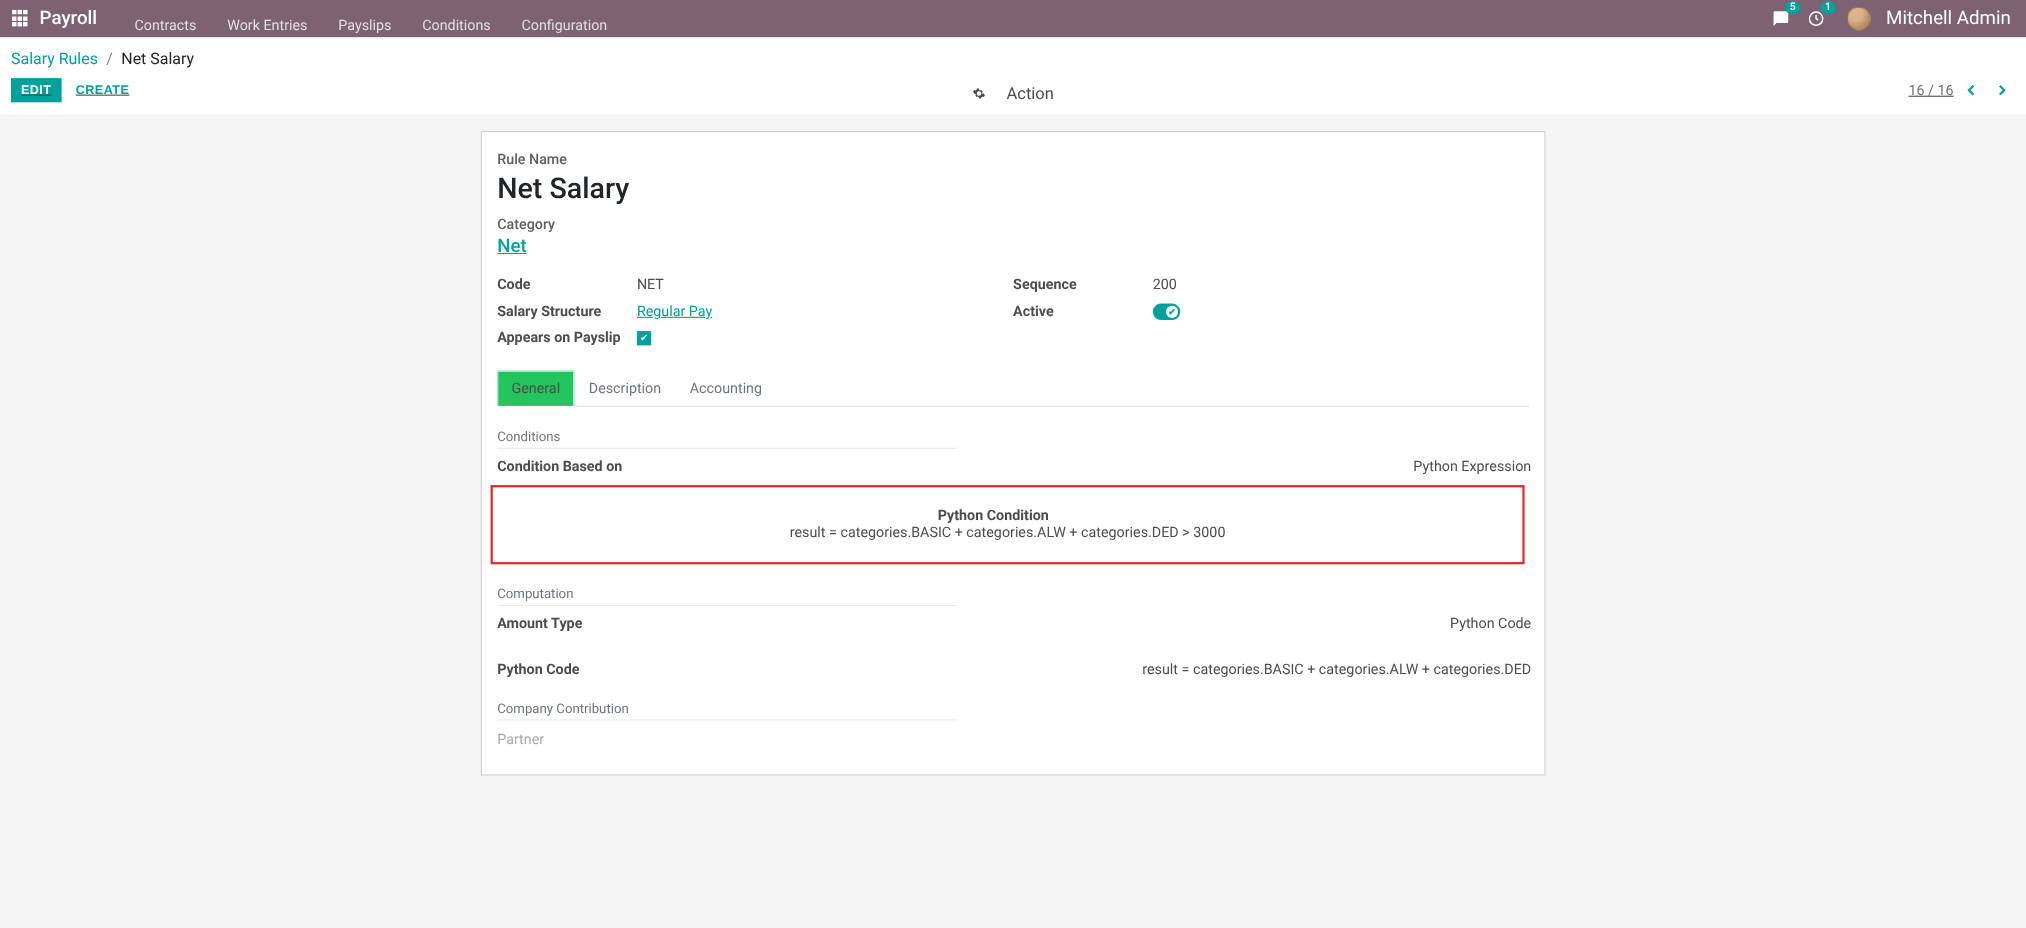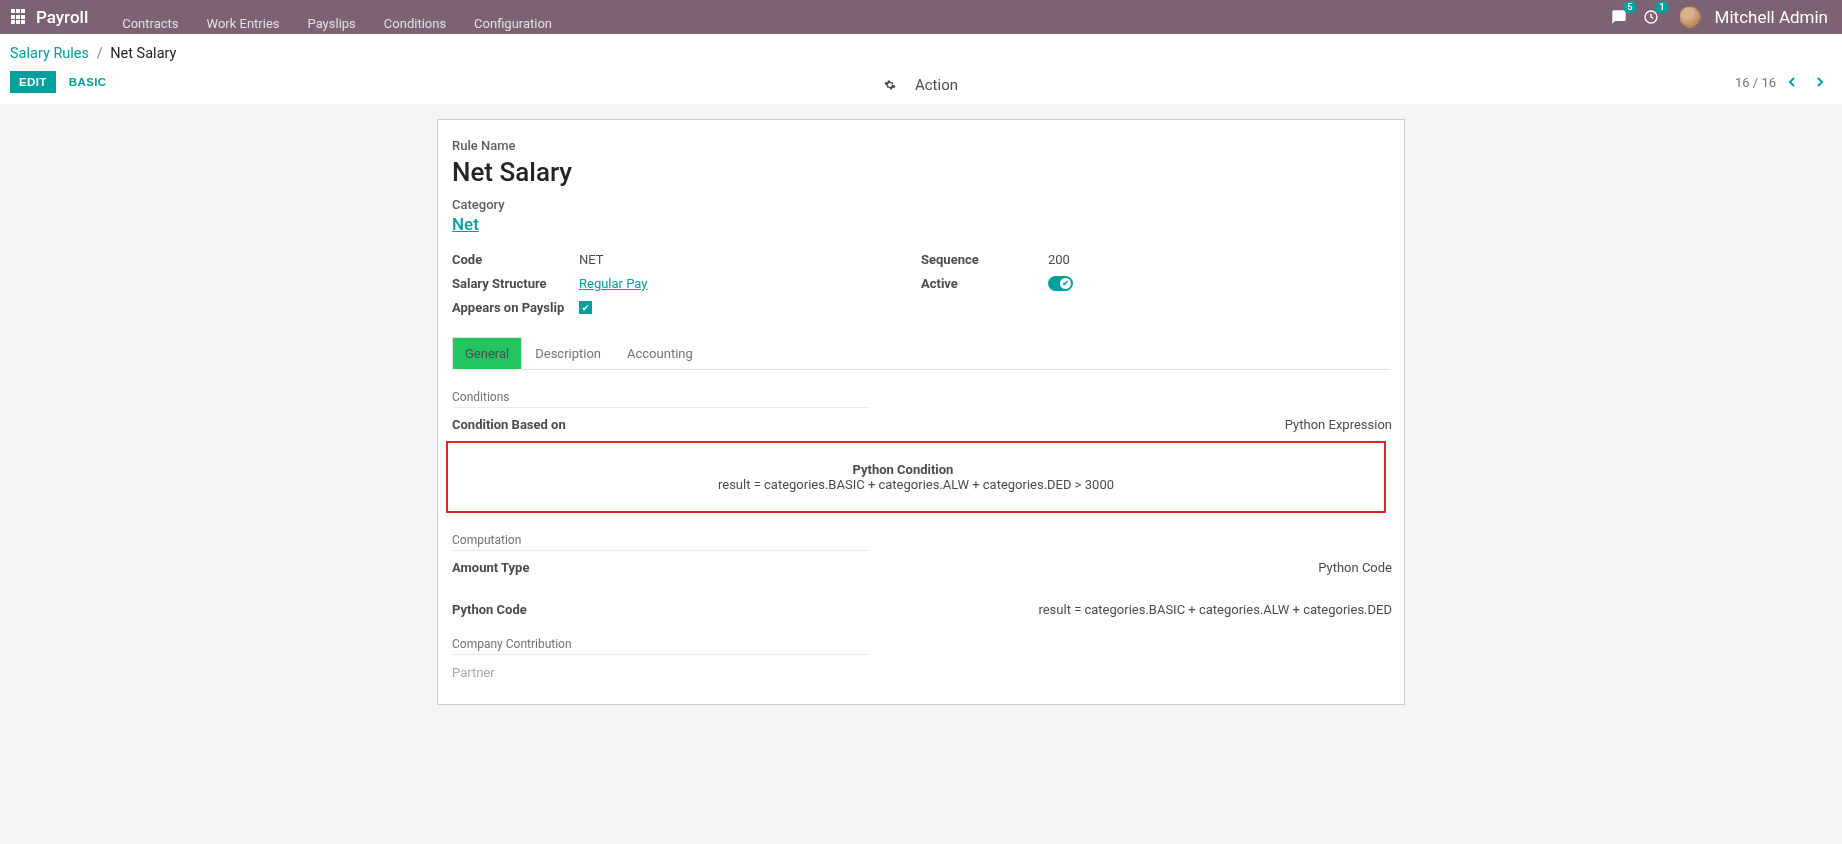--- a/index.html
+++ b/index.html
@@ -73,21 +73,21 @@
     position:relative;
   }
   .breadcrumb {
     padding:11px 0 4px 0;
     font-size:14.5px;
     color:#212529;
   }
   .breadcrumb a { color:#00A09D; text-decoration:none; }
   .breadcrumb .sep { color:#888; margin:0 4px; }
   .ctrl-row {
-    display:flex; align-items:center; padding:4px 0 10px 0;
+    display:flex; align-items:center; padding:4px 0 10px 0;text-decoration:underline;
   }
   .btn-primary {
     background:#00A09D; color:#fff; border:none;
     font-size:11.5px; font-weight:600; letter-spacing:0.4px;
     padding:5px 9px; cursor:pointer;
   }
   .btn-secondary {
     background:transparent; color:#00A09D; border:none;
     font-size:11.5px; font-weight:600; letter-spacing:0.4px;
     padding:5px 9px; margin-left:4px; cursor:pointer;
@@ -228,21 +228,21 @@
 </div>
 
 <div class="controlbar">
   <div class="breadcrumb">
     <a href="#">Salary Rules</a>
     <span class="sep">/</span>
     <span>Net Salary</span>
   </div>
   <div class="ctrl-row">
     <button class="btn-primary">EDIT</button>
-    <button class="btn-secondary">BASIC</button>
+    <button class="btn-secondary">CREATE</button>
     <div class="pager">
       <span>16 / 16</span>
       <span class="arrow">
         <svg width="10" height="10" viewBox="0 0 10 10">
             <path d="M7 1 3 5l4 4" fill="none" stroke="#00A09D" stroke-width="2"></path>
           </svg>
       </span>
       <span class="arrow">
         <svg width="10" height="10" viewBox="0 0 10 10">
             <path d="M3 1l4 4-4 4" fill="none" stroke="#00A09D" stroke-width="2"></path>

